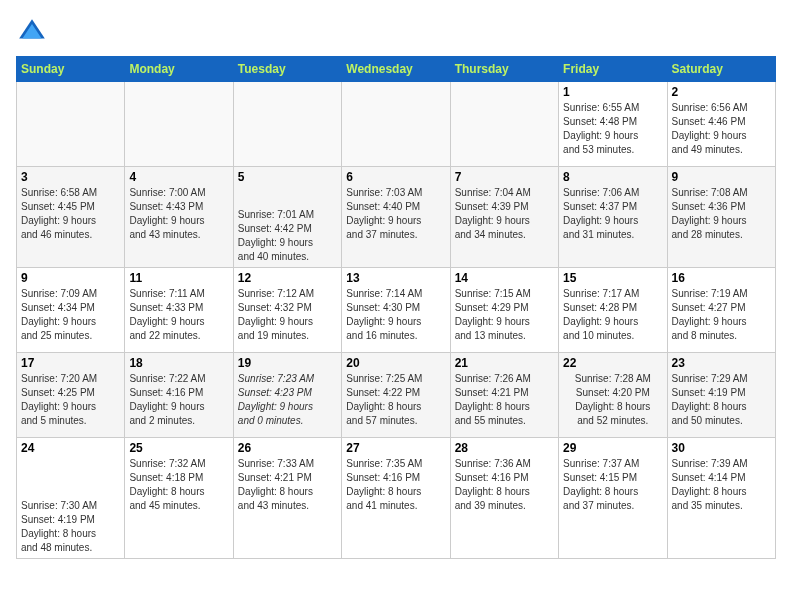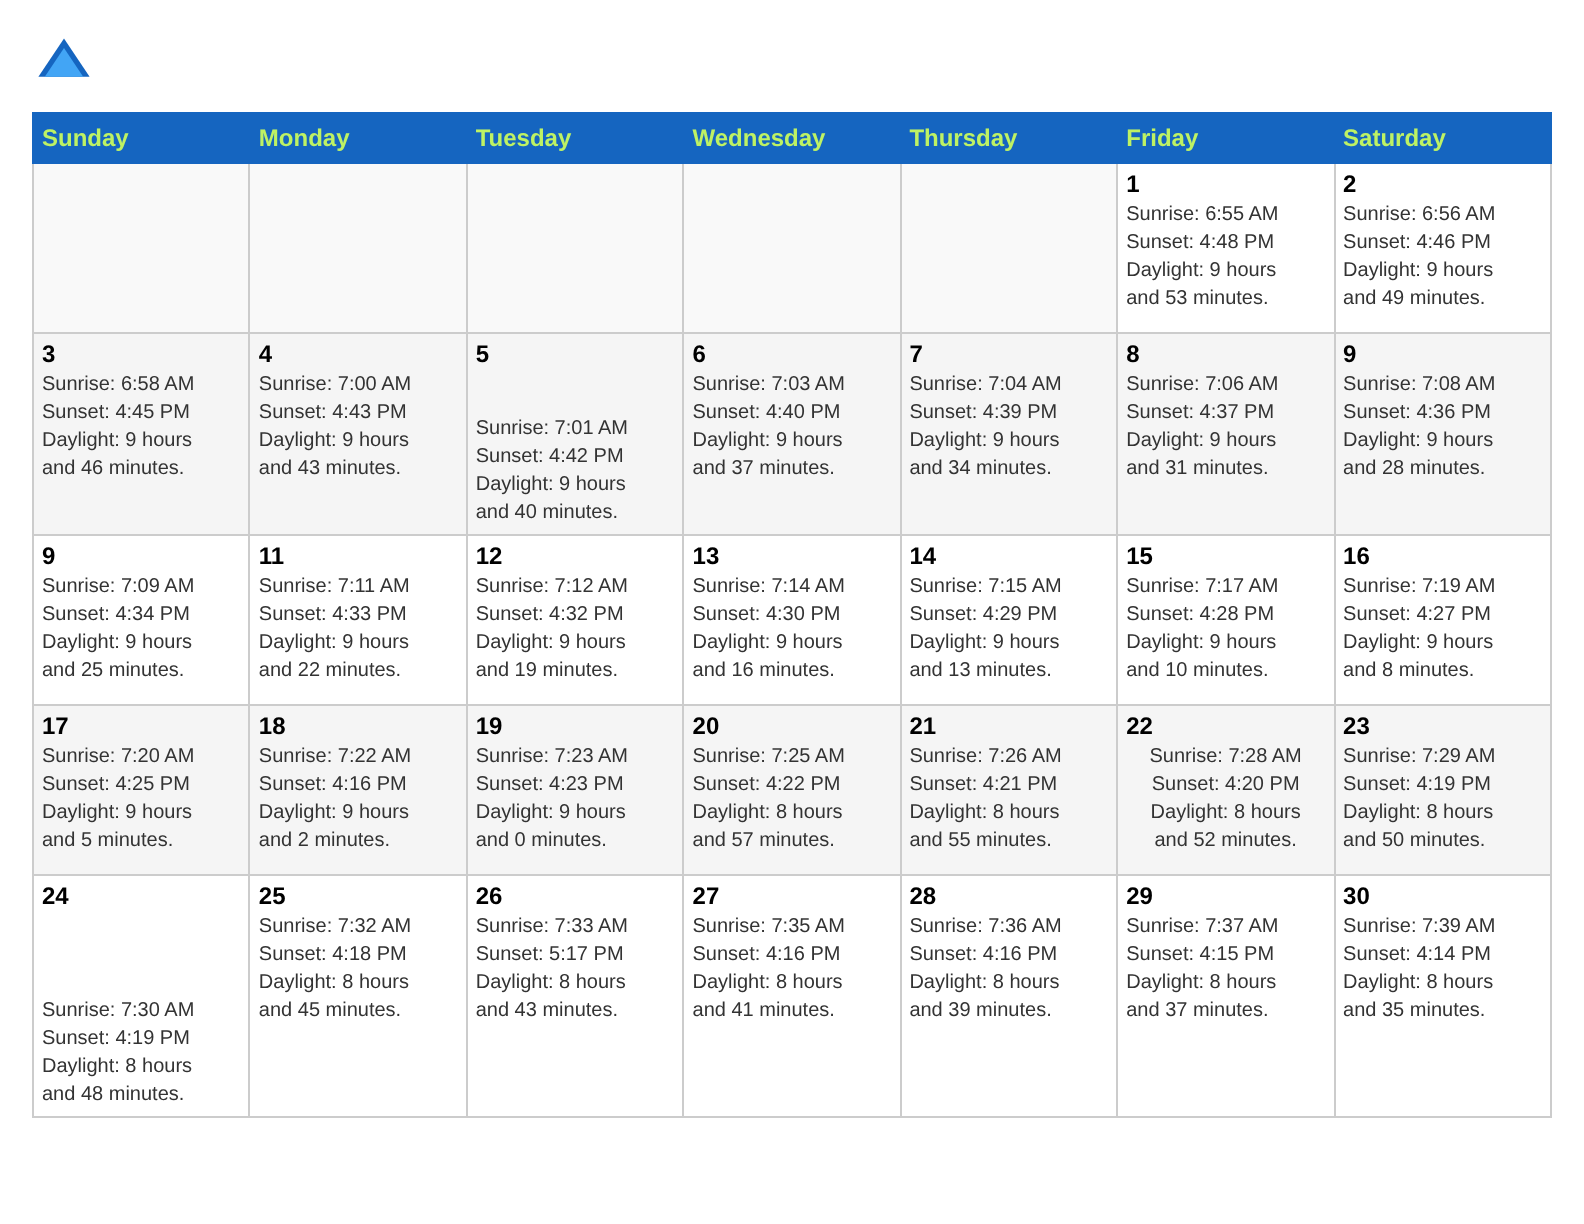--- a/index.html
+++ b/index.html
@@ -252,21 +252,21 @@
         </td>
         <td>
           <span class="day-num">18</span>
           <div class="day-info" style="white-space: pre-line;">Sunrise: 7:22 AM
 Sunset: 4:16 PM
 Daylight: 9 hours
 and 2 minutes.</div>
         </td>
         <td>
           <span class="day-num">19</span>
-          <div class="day-info" style="white-space: pre-line;">Sunrise: 7:23 AM
+          <div class="day-info" style="white-space: pre-line; font-style: italic;">Sunrise: 7:23 AM
 Sunset: 4:23 PM
 Daylight: 9 hours
 and 0 minutes.</div>
         </td>
         <td>
           <span class="day-num">20</span>
           <div class="day-info" style="white-space: pre-line;">Sunrise: 7:25 AM
 Sunset: 4:22 PM
 Daylight: 8 hours
 and 57 minutes.</div>
@@ -304,21 +304,21 @@
         <td>
           <span class="day-num">25</span>
           <div class="day-info" style="white-space: pre-line;">Sunrise: 7:32 AM
 Sunset: 4:18 PM
 Daylight: 8 hours
 and 45 minutes.</div>
         </td>
         <td>
           <span class="day-num">26</span>
           <div class="day-info" style="white-space: pre-line;">Sunrise: 7:33 AM
-Sunset: 5:17 PM
+Sunset: 4:21 PM
 Daylight: 8 hours
 and 43 minutes.</div>
         </td>
         <td>
           <span class="day-num">27</span>
           <div class="day-info" style="white-space: pre-line;">Sunrise: 7:35 AM
 Sunset: 4:16 PM
 Daylight: 8 hours
 and 41 minutes.</div>
         </td>

